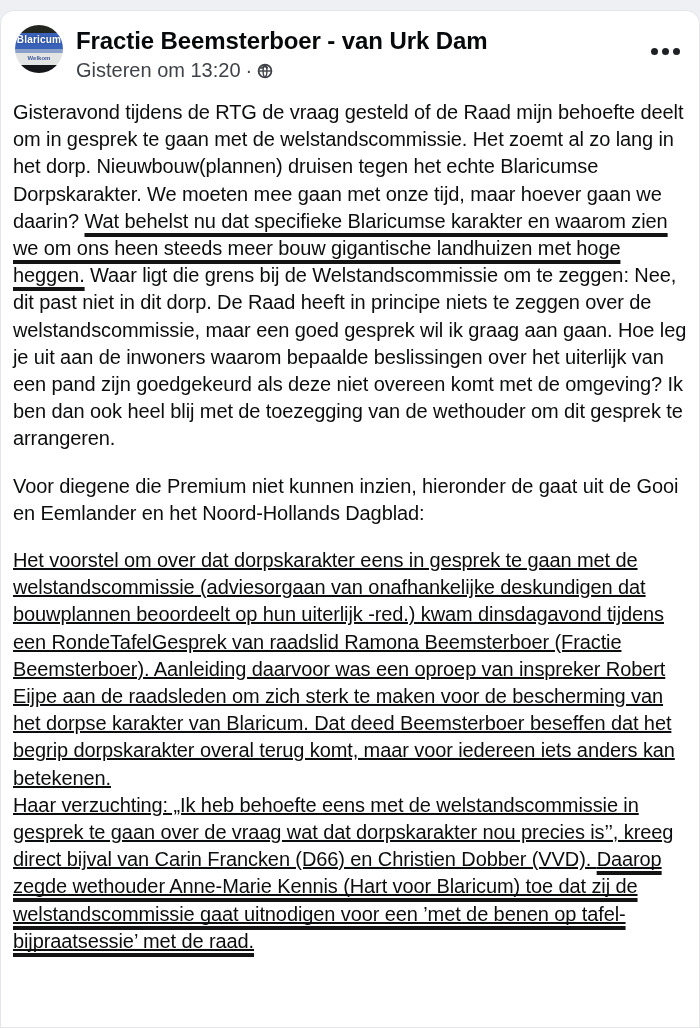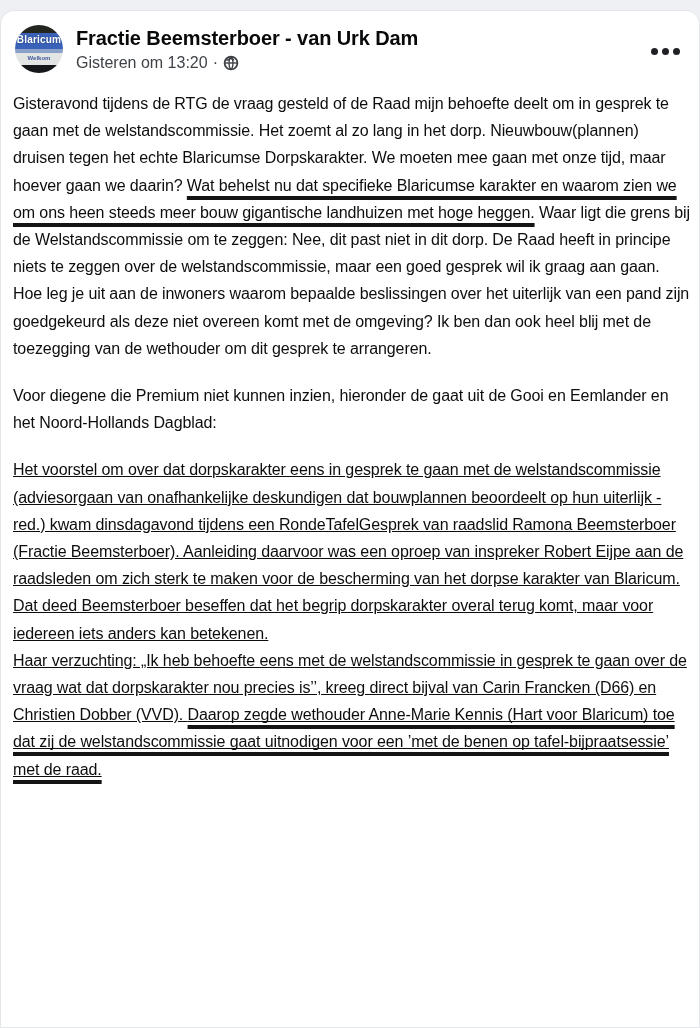--- a/index.html
+++ b/index.html
@@ -33,39 +33,39 @@
     text-align:center; color:#ffffff; font-weight:700; font-size:10px;
     letter-spacing:0.2px; text-shadow:0 0 2px #1d3songs;
     text-shadow:0 0 2px #1d3a75;
   }
   .av-sub {
     position:absolute; top:30px; left:0; right:0;
     text-align:center; color:#44599c; font-size:6px; font-weight:700;
   }
   .header-text { margin-left:13px; padding-top:2px; min-width:0; }
   .page-name {
-    font-size:20px; font-weight:700; color:#08090a;
+    font-size:24px; font-weight:700; color:#08090a;
     letter-spacing:-0.1px; cursor:pointer; white-space:nowrap;
   }
   .meta {
     display:flex; align-items:center; gap:5px;
-    margin-top:4px; font-size:16px; color:#3f4247;
+    margin-top:4px; font-size:20px; color:#3f4247;
   }
   .meta .ts { cursor:pointer; }
   .globe { display:inline-flex; align-items:center; }
   .menu {
     position:absolute; top:34px; right:16px;
     display:flex; gap:4px; align-items:center;
     padding:4px; cursor:pointer;
   }
   .mdot { width:7px; height:7px; border-radius:50%; background:#1f2125; display:inline-block; }
   
   .body-text {
     padding:17px 10px 0 13px;
-    font-size:16px; line-height:27.2px;
+    font-size:20px; line-height:27.2px;
     color:#0c0d0e; letter-spacing:-0.1px;
   }
   .body-text p { margin:0 0 20px 0; }
   .body-text p:last-child { margin-bottom:0;text-decoration:underline; }
   .marked {
     text-decoration:underline;
     text-decoration-thickness:3.5px;
     text-underline-offset:5px;
     text-decoration-color:#141414;
     text-decoration-skip-ink:none;

